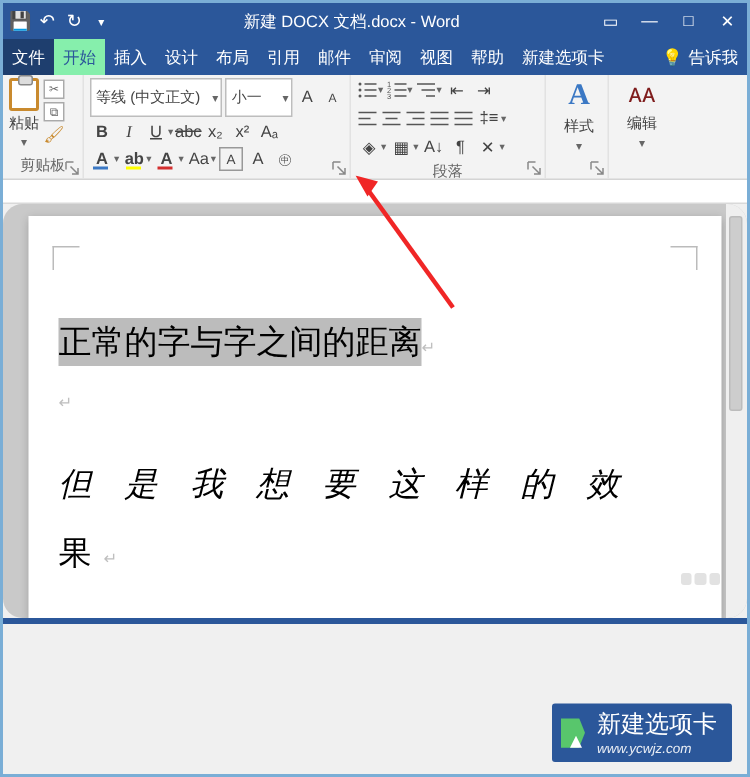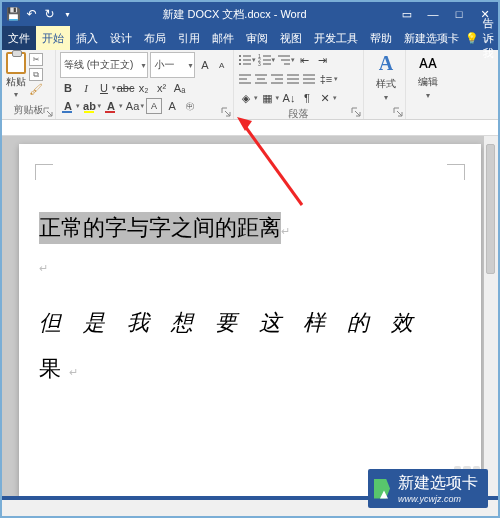--- a/index.html
+++ b/index.html
@@ -17,21 +17,21 @@
   .titlebar{height:24px;background:var(--blue-dark);display:flex;align-items:center;color:#fff;font-size:11px;}
   .tb-left{display:flex;align-items:center;gap:3px;padding-left:4px;}
   .tb-ico{width:15px;height:15px;display:flex;align-items:center;justify-content:center;color:#fff;font-size:12px;}
   .tb-title{flex:1;text-align:center;white-space:nowrap;overflow:hidden;}
   .tb-right{display:flex;align-items:center;}
   .tb-btn{width:26px;height:24px;display:flex;align-items:center;justify-content:center;font-size:11px;}
   
   
   .tabs{height:24px;background:var(--blue-dark);display:flex;align-items:stretch;color:#fff;font-size:11px;}
   .tab{padding:0 6px;display:flex;align-items:center;white-space:nowrap;}
-  .tab.active{background:#fef9c3;color:#2b579a;}
+  .tab.active{background:#86efac;color:#2b579a;}
   .tab.file{background:#1e3e6e;}
   .tabs-right{margin-left:auto;display:flex;align-items:center;gap:4px;padding-right:6px;}
   .bulb{color:#ffd45c;}
   
   
   .ribbon{height:70px;background:#f3f3f3;border-bottom:1px solid #d4d4d4;display:flex;font-size:10px;color:#444;}
   .group{border-right:1px solid #e2e2e2;padding:2px 4px 0;display:flex;flex-direction:column;justify-content:space-between;position:relative;}
   .group-label{font-size:10px;text-align:center;color:#666;padding:1px 0 2px;}
   .group-body{flex:1;display:flex;align-items:flex-start;gap:3px;}
   
@@ -56,33 +56,33 @@
   .color-a{position:relative;font-weight:bold;}
   .color-bar{position:absolute;bottom:1px;left:2px;width:10px;height:2px;}
   
   .para-col{display:flex;flex-direction:column;gap:3px;}
   .list-ico{width:14px;height:14px;}
   .align-ico{width:14px;height:12px;}
   
   .big-btn{display:flex;flex-direction:column;align-items:center;justify-content:center;gap:2px;width:36px;font-size:10px;color:#444;}
   .style-a{font-size:20px;color:#3b78c4;font-family:serif;font-weight:bold;position:relative;}
   .caret-dn{font-size:8px;color:#666;}
-  .ablur{font-size:18px;color:#000000;filter:blur(.4px);}
+  .ablur{font-size:18px;color:#7f1d1d;filter:blur(.4px);}
   
   .launcher{position:absolute;bottom:2px;right:2px;width:10px;height:10px;}
   .launcher svg{width:10px;height:10px;}
   
   
   .arrow-layer{position:absolute;top:115px;left:150px;width:200px;height:120px;z-index:50;pointer-events:none;}
   
   
   .ruler{height:16px;background:#fff;border-bottom:1px solid #d9d9d9;}
   
   
-  .doc-wrap{background:#c9c9c9;height:360px;display:flex;justify-content:center;overflow:hidden;position:relative;}
+  .doc-wrap{background:#c9c9c9;height:276px;display:flex;justify-content:center;overflow:hidden;position:relative;border-radius:13px;}
   .page{margin-top:8px;width:462px;background:#fff;box-shadow:0 2px 6px rgba(0,0,0,.25);padding:68px 20px 40px;position:relative;}
   .margin-tl{position:absolute;top:20px;left:16px;width:18px;height:16px;border-left:1px solid #bbb;border-top:1px solid #bbb;}
   .margin-tr{position:absolute;top:20px;right:16px;width:18px;height:16px;border-right:1px solid #bbb;border-top:1px solid #bbb;}
   .sel{background:#bcbcbc;font-size:22px;display:inline-block;padding:1px 0;}
   .pm{font-size:11px;color:#bfbfbf;display:inline-block;margin-top:8px;}
   .line2{font-size:22px;letter-spacing:22px;margin-top:30px;line-height:1.6;font-style:italic;}
   .line3{font-size:22px;letter-spacing:22px;margin-top:14px;}
   .vscroll{position:absolute;top:0;right:0;width:14px;height:100%;background:#efefef;}
   .vscroll .thumb{position:absolute;top:8px;left:2px;width:9px;height:130px;background:#cdcdcd;border:1px solid #bcbcbc;border-radius:2px;}
   .zoom-strip{position:absolute;bottom:22px;right:18px;width:26px;height:8px;display:flex;gap:2px;}
@@ -117,21 +117,20 @@
 <div class="tabs">
   <div class="tab file">文件</div>
   <div class="tab active">开始</div>
   <div class="tab">插入</div>
   <div class="tab">设计</div>
   <div class="tab">布局</div>
   <div class="tab">引用</div>
   <div class="tab">邮件</div>
   <div class="tab">审阅</div>
   <div class="tab">视图</div>
-  <div class="tab">开发工具</div>
   <div class="tab">帮助</div>
   <div class="tab">新建选项卡</div>
   <div class="tabs-right">
     <span class="bulb">💡</span>
     <span>告诉我</span>
 
   </div>
 </div>
 
 <div class="ribbon">

